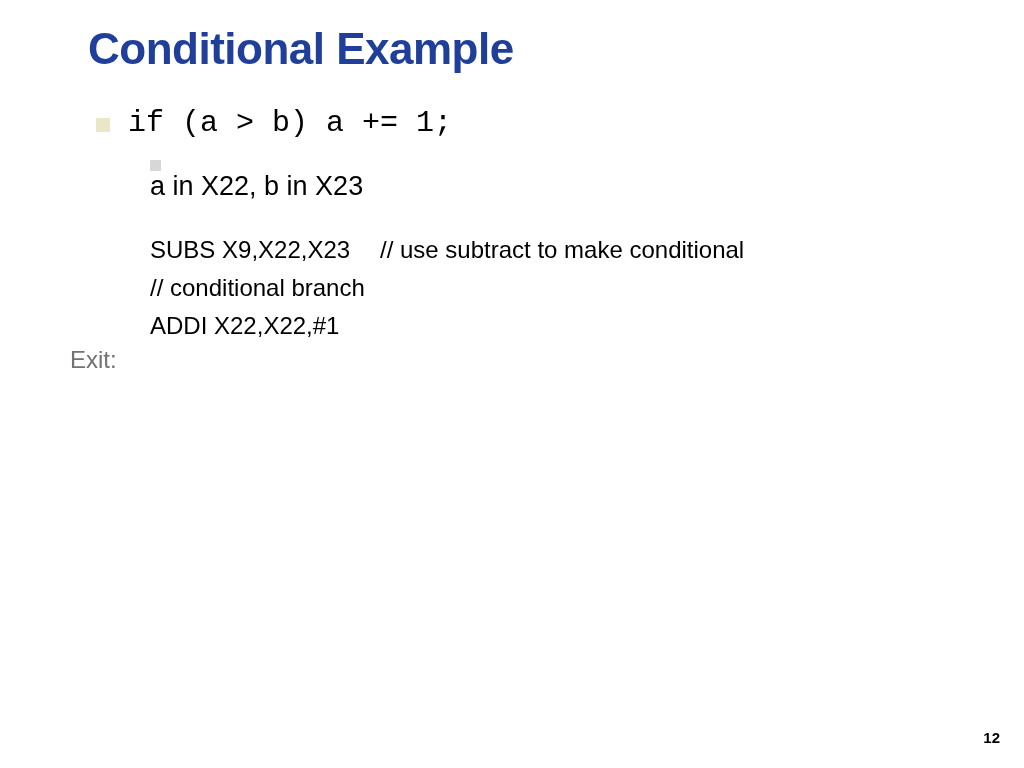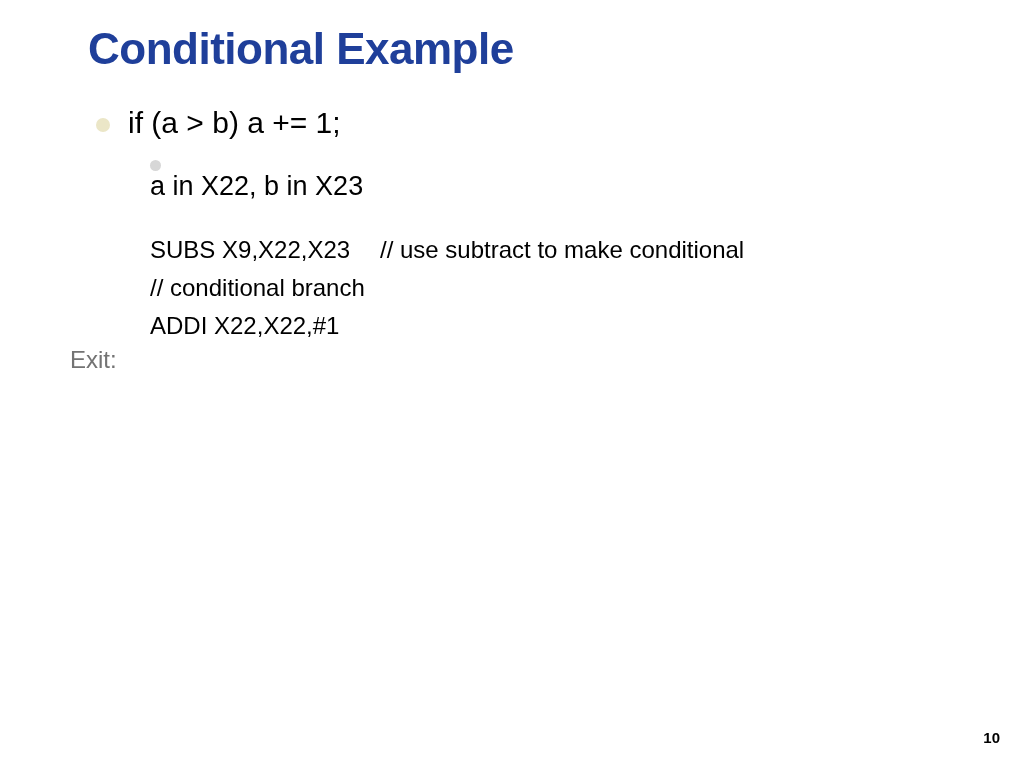--- a/index.html
+++ b/index.html
@@ -1,19 +1,18 @@
 <!DOCTYPE html>
 <html><head>
   <meta charset="utf-8">
   <style>
     * {
       margin: 0;
       padding: 0;
       box-sizing: border-box;
-      border-radius: 13px;
     }
     body {
       width: 1024px;
       height: 768px;
       background: #ffffff;
       font-family: Arial, Helvetica, sans-serif;
       position: relative;
       overflow: hidden;
     }
     .slide {
@@ -28,20 +27,21 @@
       color: #1f3f9a;
       margin-left: 88px;
       margin-bottom: 32px;
       letter-spacing: -0.5px;
     }
     .bullet-l1 {
       display: flex;
       align-items: flex-start;
       margin-left: 96px;
       margin-bottom: 8px;
+      font-family: Liberation Mono, monospace;
     }
     .bullet-l1 .square {
       width: 14px;
       height: 14px;
       background: #ebe6c7;
       flex-shrink: 0;
       margin-top: 12px;
       margin-right: 18px;
     }
     .bullet-l1 .text {
@@ -121,14 +121,14 @@
       <div class="code-right">// conditional branch</div>
     </div>
     <div class="code-row">
       <div class="code-left">ADDI X22,X22,#1</div>
       <div class="code-right"></div>
     </div>
   </div>
 
   <div class="exit-label">Exit:</div>
 
-  <div class="page-number">10</div>
+  <div class="page-number">12</div>
 </div>
 
 </body></html>

